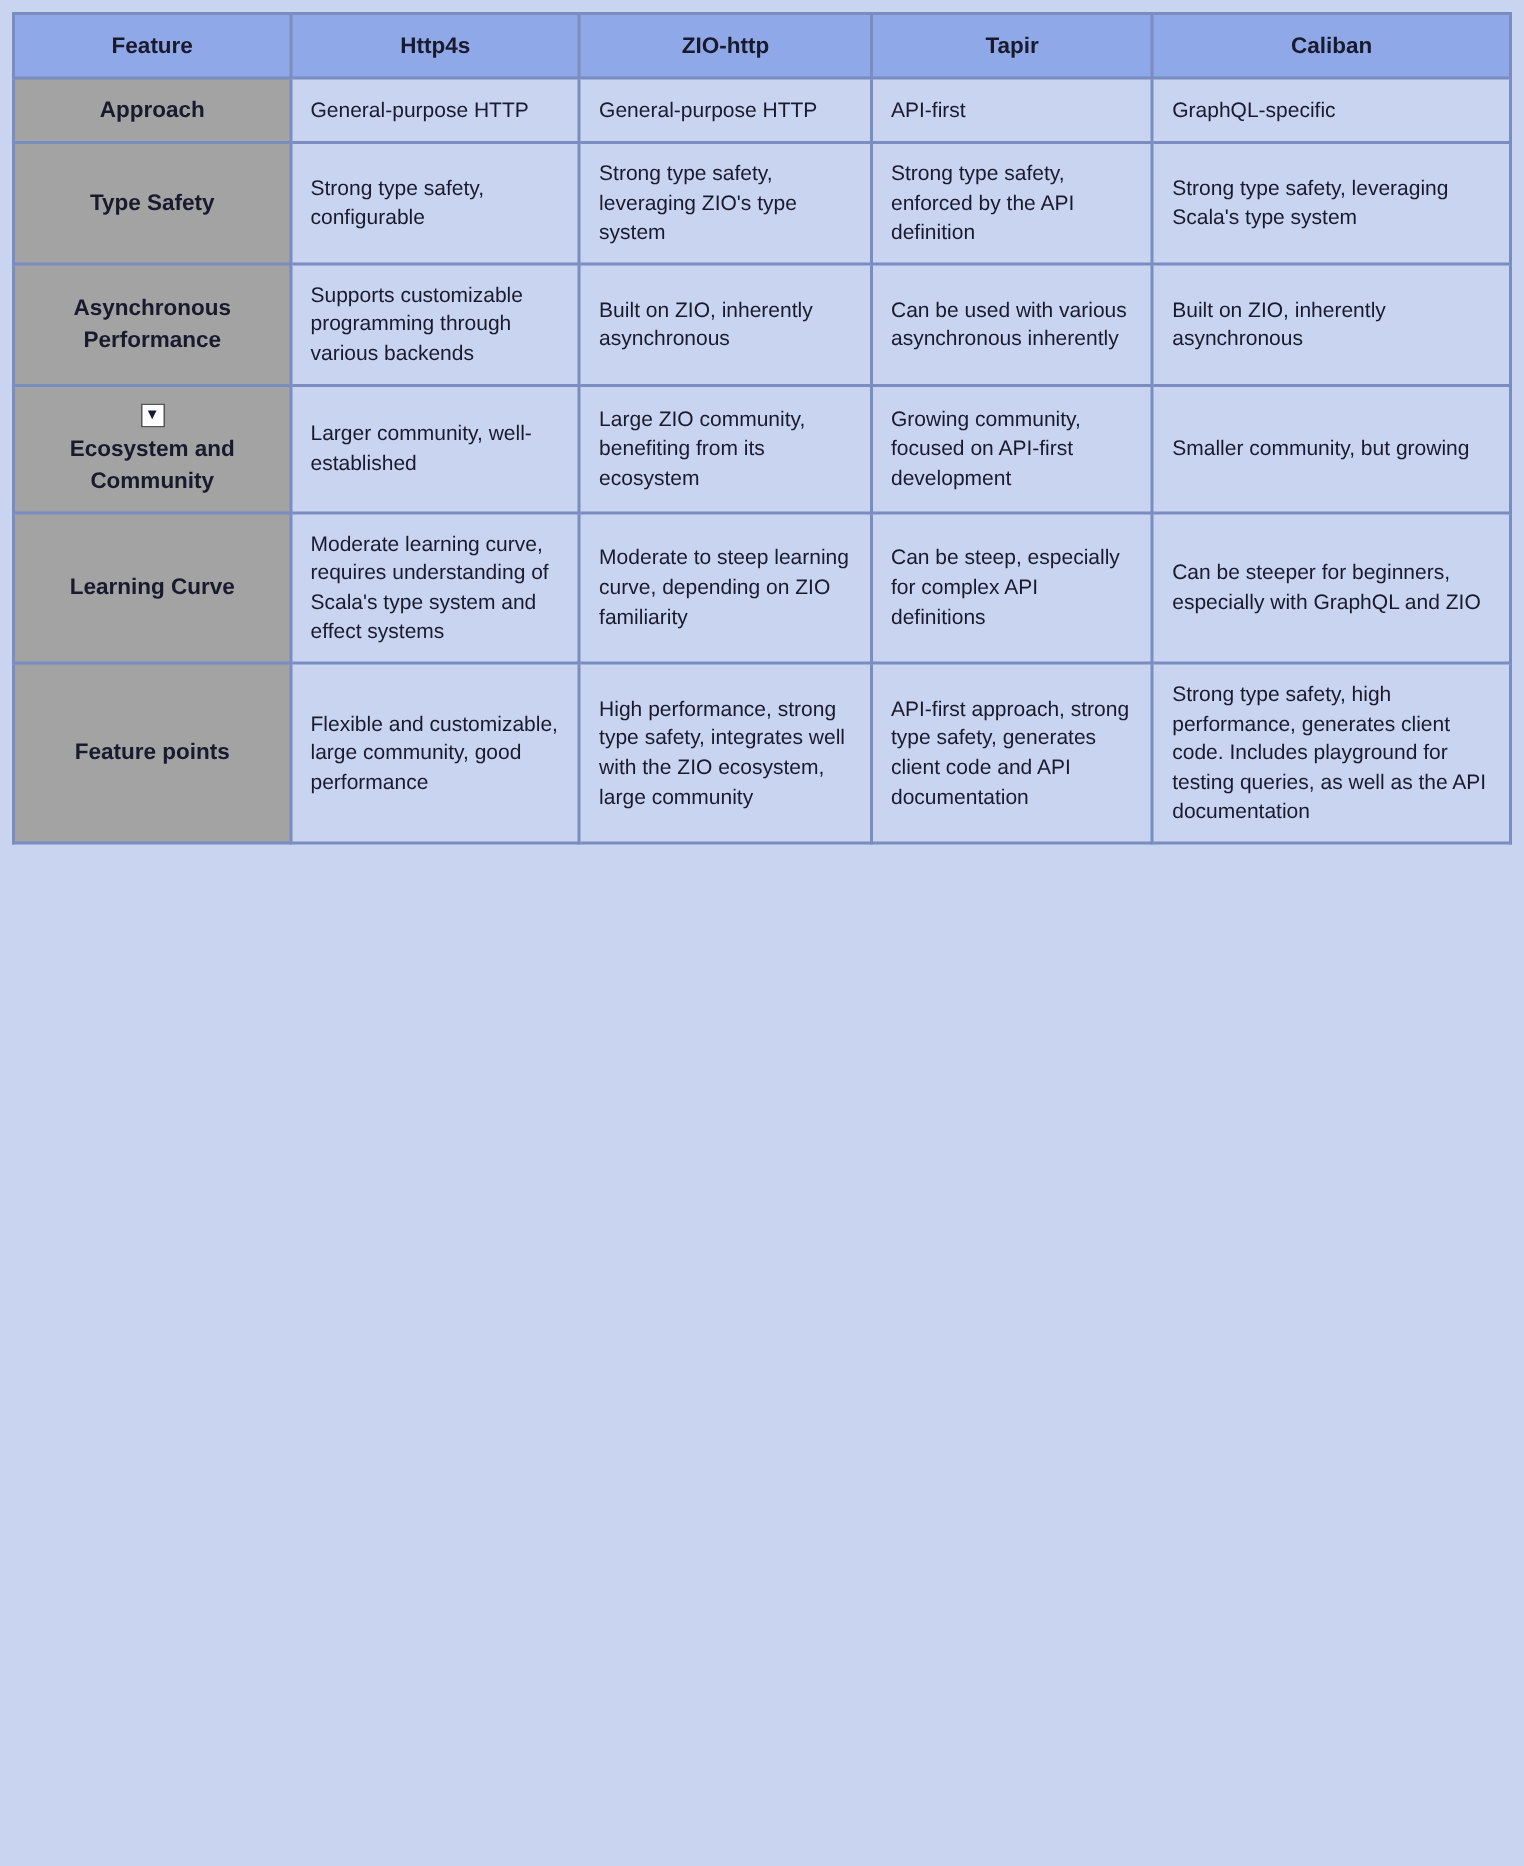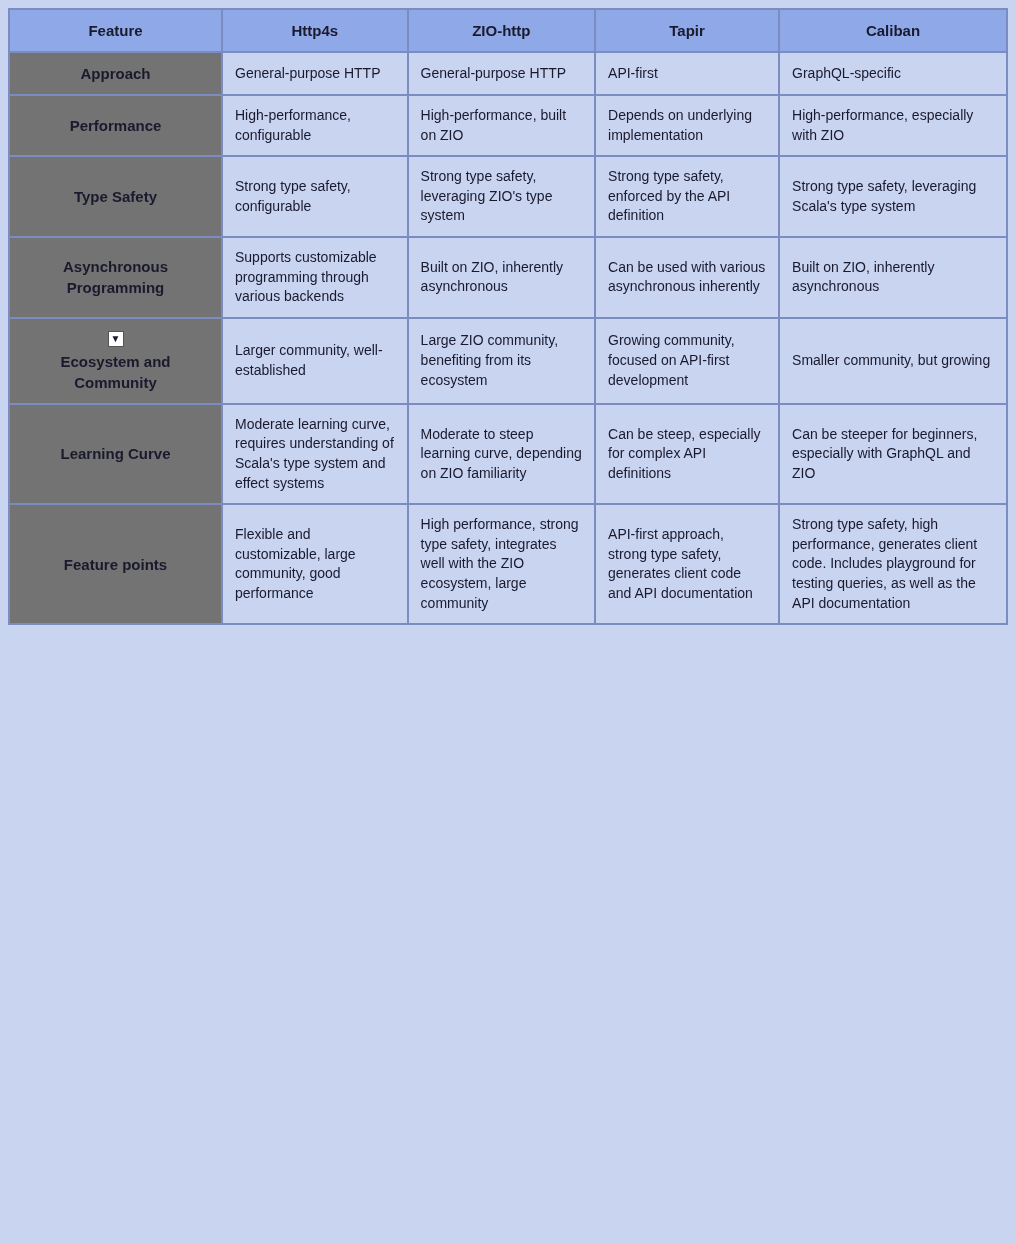--- a/index.html
+++ b/index.html
@@ -21,26 +21,26 @@
       font-size: 14px;
       line-height: 1.4;
     }
     thead th {
       background: #8fa8e8;
       font-weight: bold;
       font-size: 15px;
       color: #1a1a2e;
     }
     tbody td.feature-label {
-      background: #737373;
+      background: #a3a3a3;
       font-weight: bold;
       font-size: 15px;
       text-align: center;
       color: #1a1a2e;
-      width: 213px;
+      width: 185px;
     }
     tbody td.data-cell {
       background: #c8d4f0;
       color: #1a1a2e;
       font-size: 14px;
       margin-top: 40px;
     }
     tbody tr {
       border-bottom: 2px solid #7a8cc0;
     }
@@ -73,38 +73,31 @@
   <tbody>
 
     <tr>
       <td class="feature-label">Approach</td>
       <td class="data-cell">General-purpose HTTP</td>
       <td class="data-cell">General-purpose HTTP</td>
       <td class="data-cell">API-first</td>
       <td class="data-cell">GraphQL-specific</td>
     </tr>
 
-    <tr>
-      <td class="feature-label">Performance</td>
-      <td class="data-cell">High-performance, configurable</td>
-      <td class="data-cell">High-performance, built on ZIO</td>
-      <td class="data-cell">Depends on underlying implementation</td>
-      <td class="data-cell">High-performance, especially with ZIO</td>
-    </tr>
 
     <tr>
       <td class="feature-label">Type Safety</td>
       <td class="data-cell">Strong type safety, configurable</td>
       <td class="data-cell">Strong type safety, leveraging ZIO's type system</td>
       <td class="data-cell">Strong type safety, enforced by the API definition</td>
       <td class="data-cell">Strong type safety, leveraging Scala's type system</td>
     </tr>
 
     <tr>
-      <td class="feature-label">Asynchronous Programming</td>
+      <td class="feature-label">Asynchronous Performance</td>
       <td class="data-cell">Supports customizable programming through various backends</td>
       <td class="data-cell">Built on ZIO, inherently asynchronous</td>
       <td class="data-cell">Can be used with various asynchronous inherently</td>
       <td class="data-cell">Built on ZIO, inherently asynchronous</td>
     </tr>
 
     <tr>
       <td class="feature-label">
         <span class="dropdown-icon">▼</span><br>
         <span>Ecosystem and Community</span>

